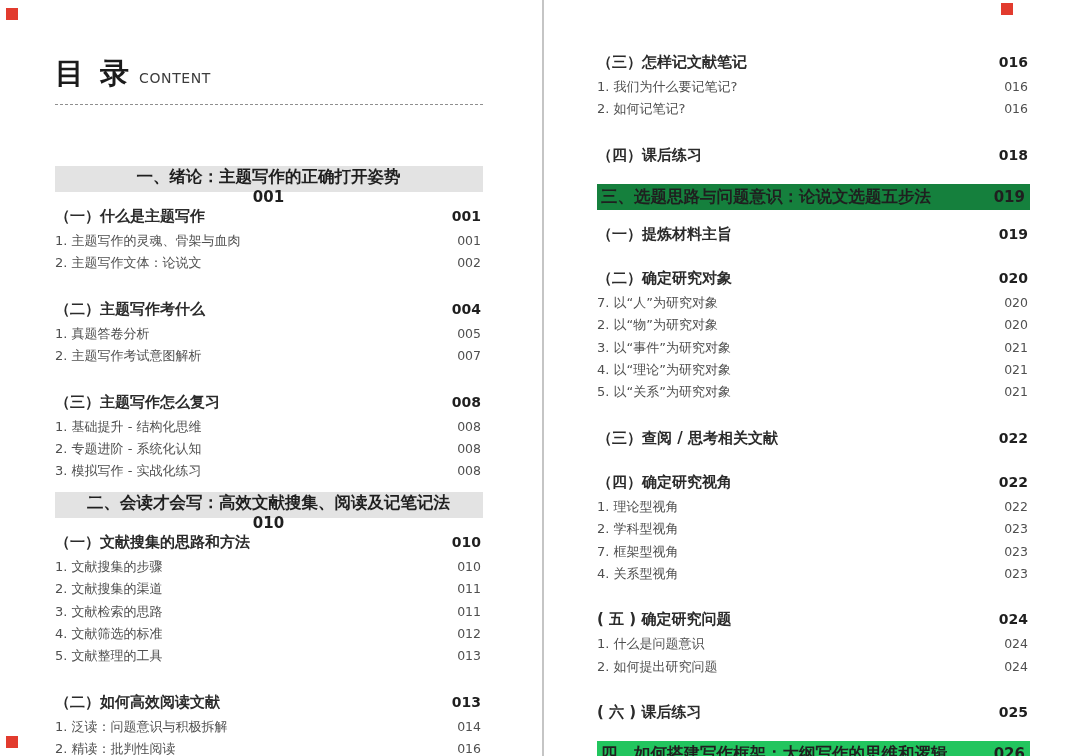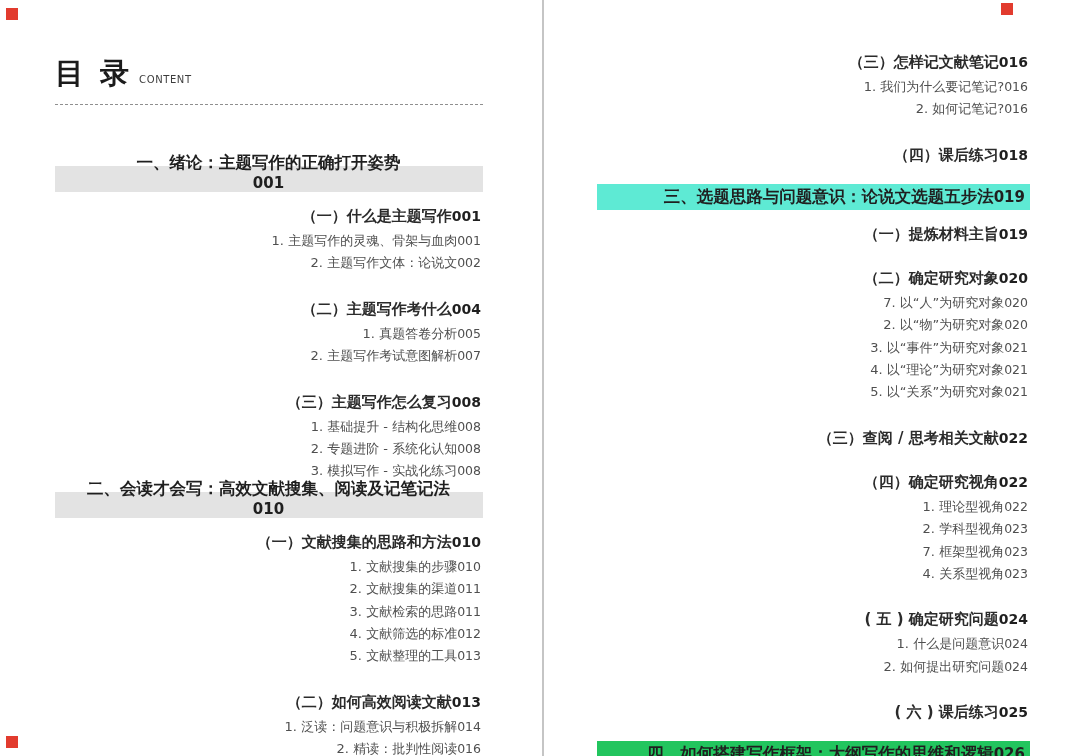--- a/index.html
+++ b/index.html
@@ -14,23 +14,23 @@
   .corner.bl{left:6px;top:736px;}
   .corner.tr{left:1001px;top:3px;}
   .corner.br{left:1001px;top:741px;}
 
   .col{position:absolute;top:0;}
   .col.left{left:55px;width:428px;}
   .col.right{left:597px;width:433px;padding-top:52px;}
 
   .toc-header{padding-top:54px;border-bottom:1px dashed #8f8f8f;padding-bottom:10px;white-space:nowrap;}
   .toc-header .zh{font-size:29px;font-weight:bold;color:#1b1b1b;letter-spacing:3px;}
-  .toc-header .en{font-size:10px;color:#3c3c3c;margin-left:7px;letter-spacing:0.6px;}
-
-  .row{display:flex;justify-content:flex-end;align-items:baseline;}
+  .toc-header .en{font-size:14px;color:#3c3c3c;margin-left:7px;letter-spacing:0.6px;}
+
+  .row{display:flex;justify-content:space-between;align-items:baseline;}
   .row .label{white-space:nowrap;}
   .row.chapter{
     background:#e3e3e3;align-items:center;height:26px;
     padding:0 5px 0 4px;
     font-size:16.5px;font-weight:bold;color:#1f1f1f;
     margin-top:20px;margin-bottom:4px;
   }
   .row.chapter .pg{font-size:15px;font-weight:bold;color:#1f1f1f;}
   .row.section{
     font-size:15px;font-weight:bold;color:#2b2b2b;
@@ -159,21 +159,21 @@
         <span class="pg">016</span>
       </div>
       <div class="row item">
         <span class="label">2. 如何记笔记?</span>
         <span class="pg">016</span>
       </div>
       <div class="row section">
         <span class="label">（四）课后练习</span>
         <span class="pg">018</span>
       </div>
-      <div class="row chapter" style="background: #5eead4;">
+      <div class="row chapter" style="background: #15803d;">
         <span class="label">三、选题思路与问题意识：论说文选题五步法</span>
         <span class="pg">019</span>
       </div>
       <div class="row section">
         <span class="label">（一）提炼材料主旨</span>
         <span class="pg">019</span>
       </div>
       <div class="row section">
         <span class="label">（二）确定研究对象</span>
         <span class="pg">020</span>

